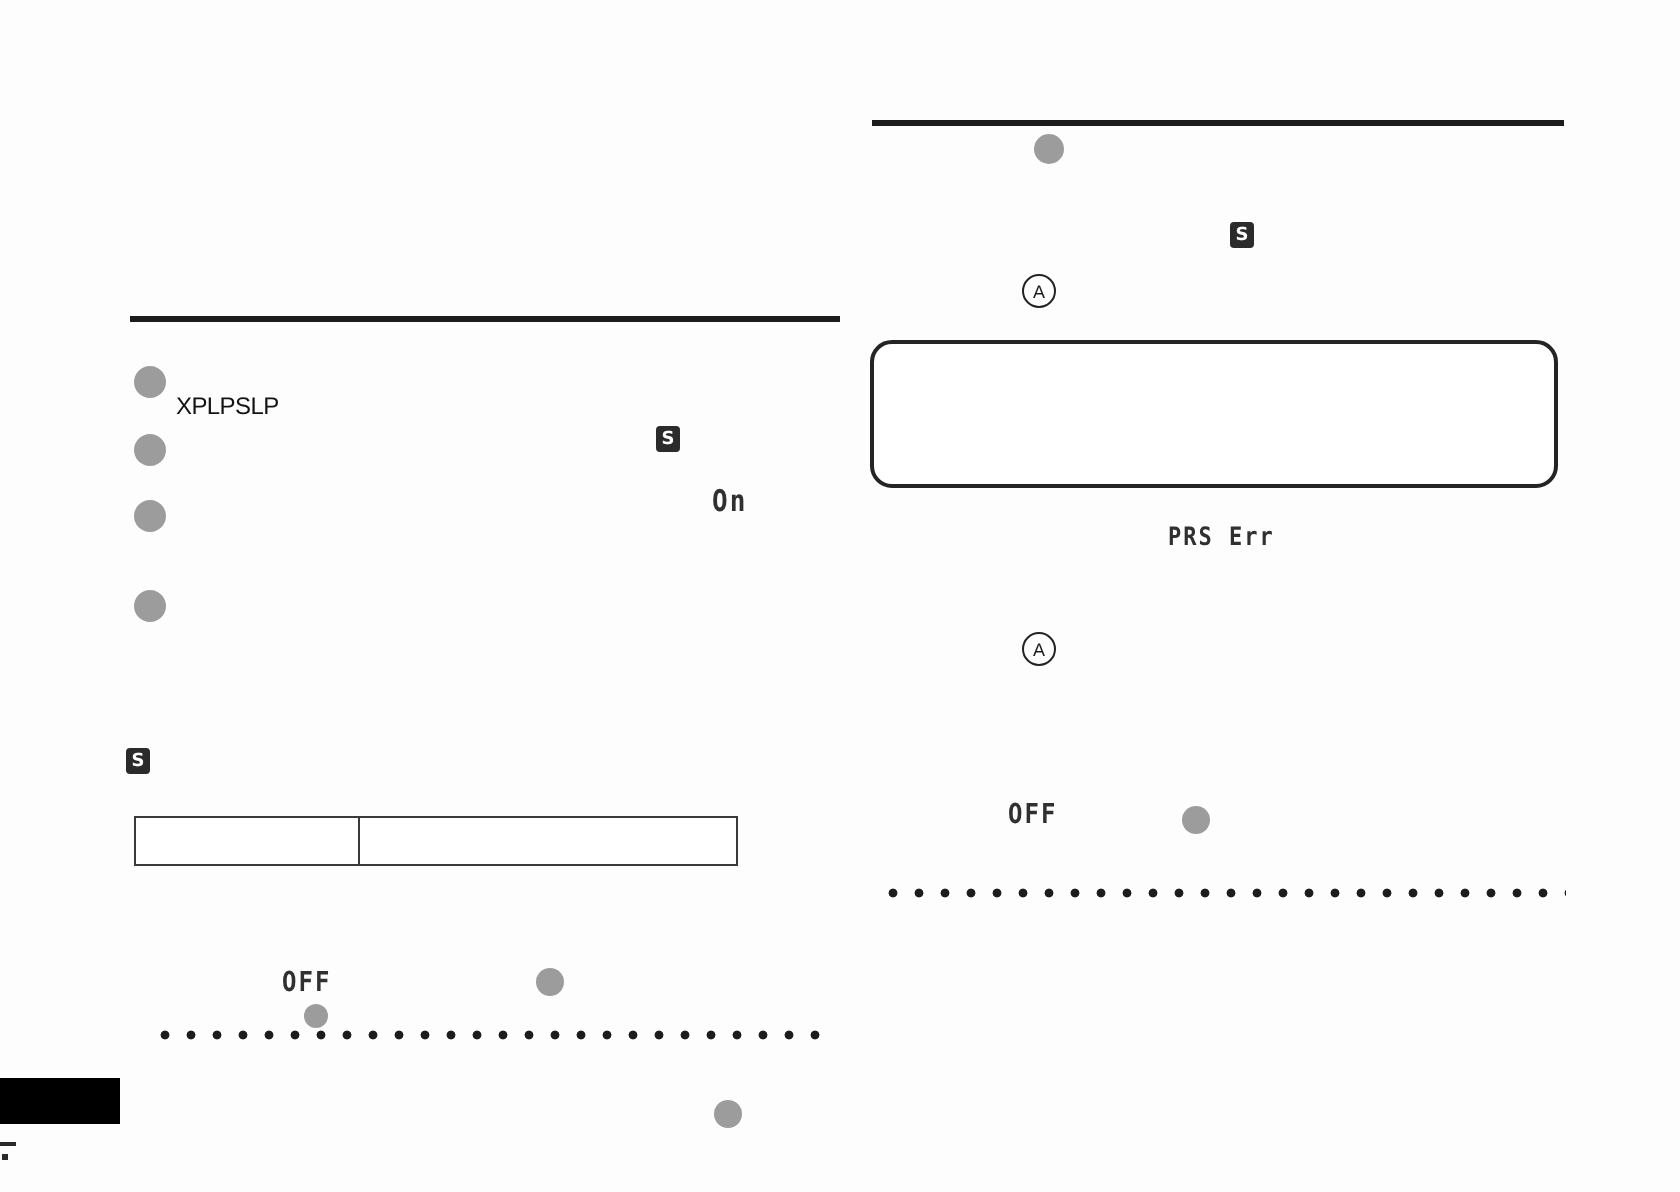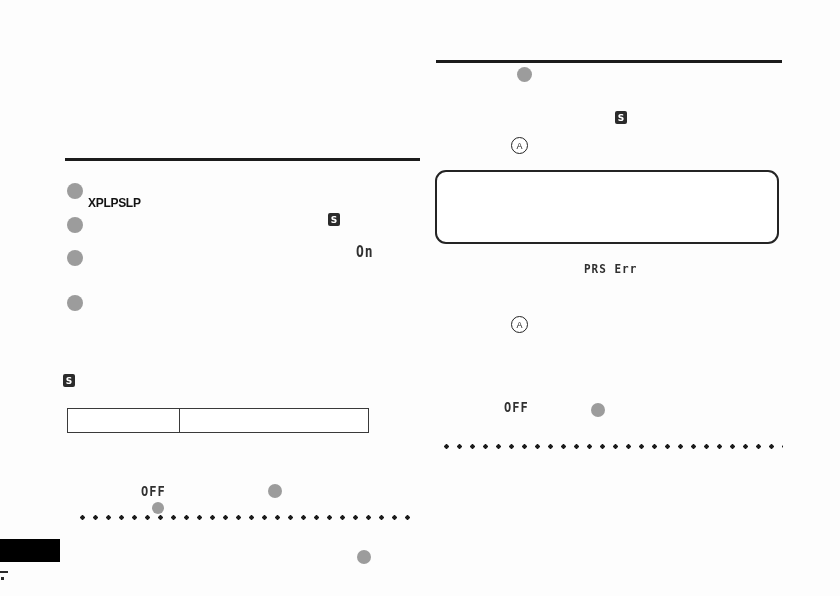--- a/index.html
+++ b/index.html
@@ -32,21 +32,21 @@
   }
   .note-box{
     position:absolute;border:2px solid #242424;border-radius:11px;background:#fff;
   }
   .dotted{
     position:absolute;height:5px;
     background-image:radial-gradient(circle at 2.5px 2.5px, var(--rule) 2px, transparent 2.4px);
     background-size:13px 5px;background-repeat:repeat-x;
   }
   .bold-label{
-    position:absolute;font-weight:bold;color:#131313;
+    position:absolute;font-weight:normal;color:#131313;
     font-size:12px;letter-spacing:-0.3px;white-space:pre;
   }
   .table{
     position:absolute;border:1.2px solid #3a3a3a;display:flex;background:#fff;
   }
   .table .cell{height:100%;box-sizing:border-box;}
   .table .cell + .cell{border-left:1.2px solid #3a3a3a;}
   .page-tab{position:absolute;background:#000;}
   .tiny-mark{position:absolute;background:#2a2a2a;}
 </style>

